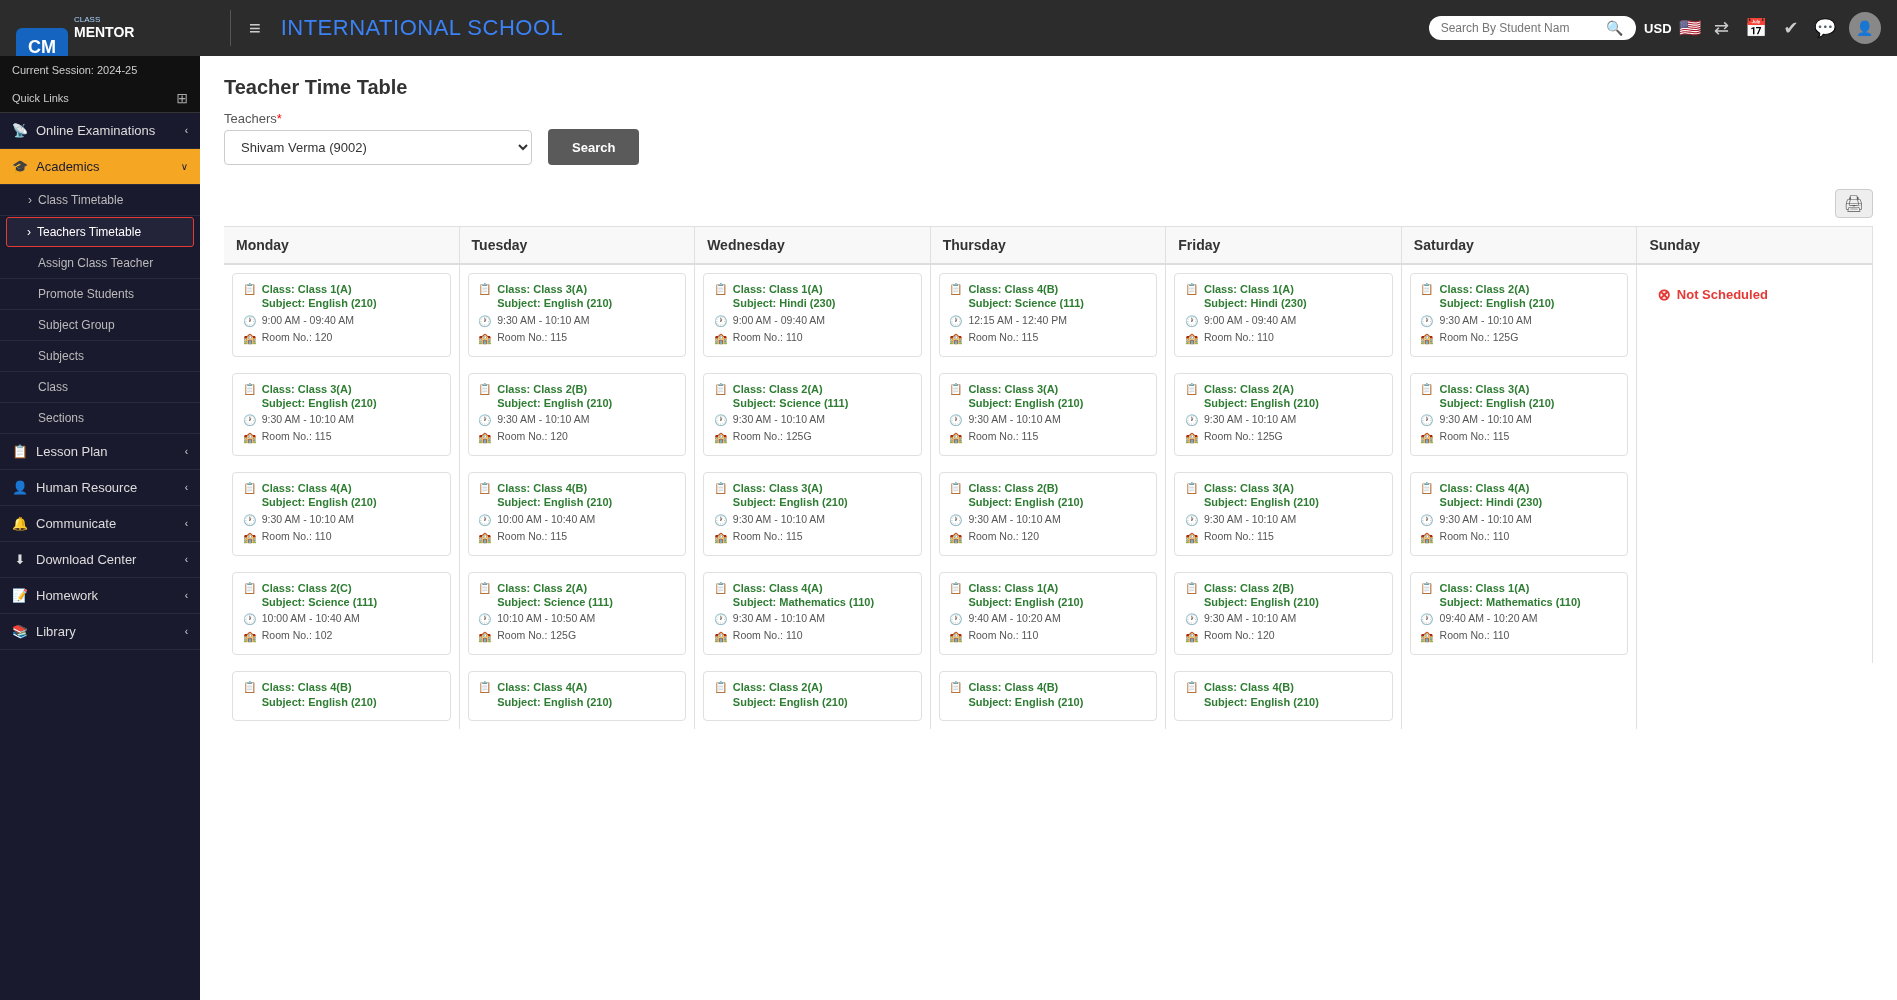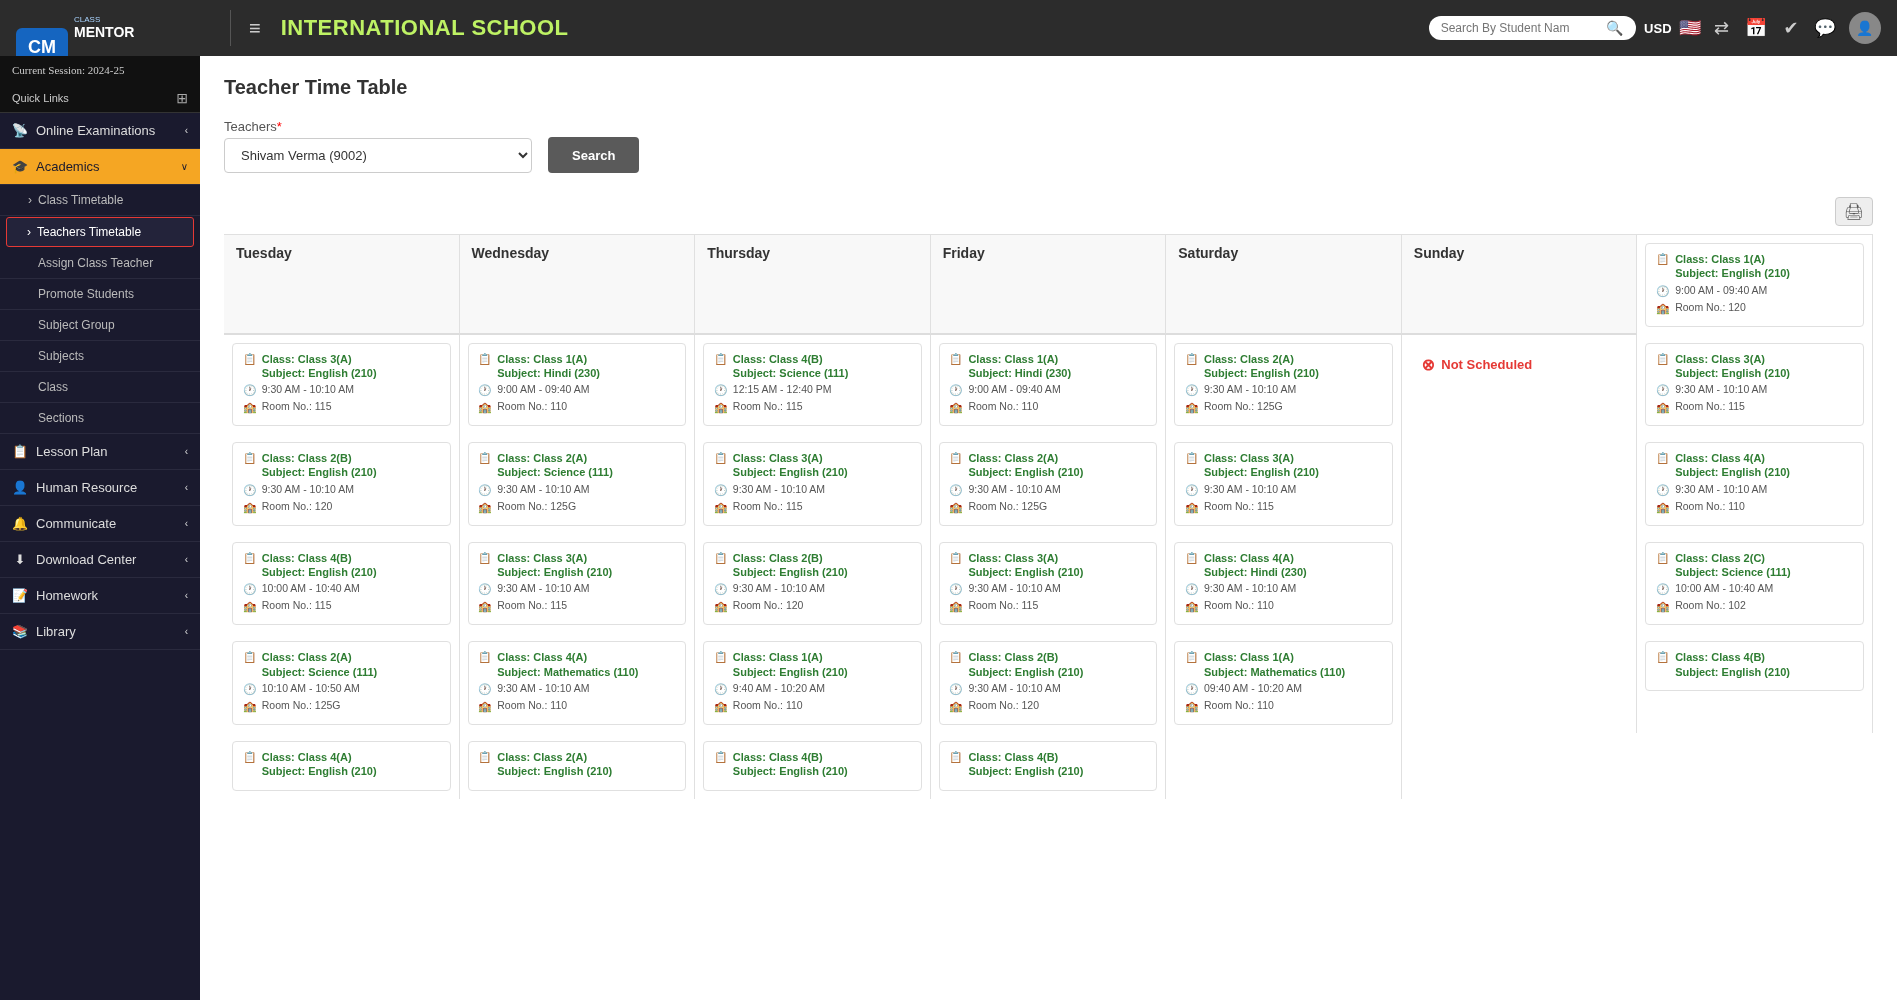--- a/index.html
+++ b/index.html
@@ -32,21 +32,21 @@
       color: white;
       font-size: 11px;
       font-weight: bold;
       line-height: 1.1;
       text-align: center;
       margin-top: 40px;
     }
     .logo-cm { font-size: 18px; font-weight: 900; color: white; }
     .header-divider { width: 1px; height: 36px; background: #555; margin: 0 6px; }
     .hamburger-icon { color: #ccc; font-size: 20px; cursor: pointer; margin-right: 8px; }
-    .school-name { color: #bef264; font-size: 22px; font-weight: 700; letter-spacing: 0.5px; flex: 1; }
+    .school-name { color: #3b82f6; font-size: 22px; font-weight: 400; letter-spacing: 0.5px; flex: 1; }
     .header-right { display: flex; align-items: center; gap: 8px; margin-left: auto; }
     .search-box {
       display: flex;
       align-items: center;
       background: white;
       border-radius: 20px;
       padding: 4px 12px;
       height: 24px;
       gap: 6px;
     }
@@ -78,21 +78,20 @@
       flex-shrink: 0;
       overflow-y: auto;
       display: flex;
       flex-direction: column;
     }
     .sidebar-session {
       background: #111;
       padding: 8px 12px;
       font-size: 11px;
       color: #ccc;
-      font-family: Liberation Serif, serif;
     }
     .sidebar-quicklinks {
       display: flex;
       align-items: center;
       justify-content: space-between;
       padding: 6px 12px;
       background: #111;
       font-size: 11px;
       color: #ccc;
       border-bottom: 1px solid #333;
@@ -131,21 +130,21 @@
     }
     .nav-icon { width: 16px; text-align: center; }
 
     
     .content-area {
       flex: 1;
       background: white;
       overflow-y: auto;
       padding: 20px 24px;
     }
-    .page-title { font-size: 20px; font-weight: 600; color: #333; margin-bottom: 20px; }
+    .page-title { font-size: 20px; font-weight: 600; color: #333; margin-bottom: 12px; }
     .form-row { display: flex; align-items: flex-end; gap: 16px; margin-bottom: 24px; }
     .form-group { display: flex; flex-direction: column; gap: 4px; }
     .form-label { font-size: 13px; color: #555; font-weight: 500; }
     .form-label .required { color: red; }
     .form-select {
       width: 308px;
       padding: 8px 12px;
       border: 1px solid #ccc;
       border-radius: 4px;
       font-size: 13px;
@@ -357,20 +356,21 @@
       </div>
       <button class="search-btn">Search</button>
     </div>
 
     <div class="timetable-header">
       <button class="print-btn">🖨</button>
     </div>
 
     <div class="timetable-grid" id="timetable-container">
 
+    <div class="day-header">Monday</div>
         <div class="day-header">Tuesday</div>
         <div class="day-header">Wednesday</div>
         <div class="day-header">Thursday</div>
         <div class="day-header">Friday</div>
         <div class="day-header">Saturday</div>
         <div class="day-header">Sunday</div>
         <div class="day-column">
           <div class="class-card">
         <div class="class-card-row">
           <span class="card-icon">📋</span>

